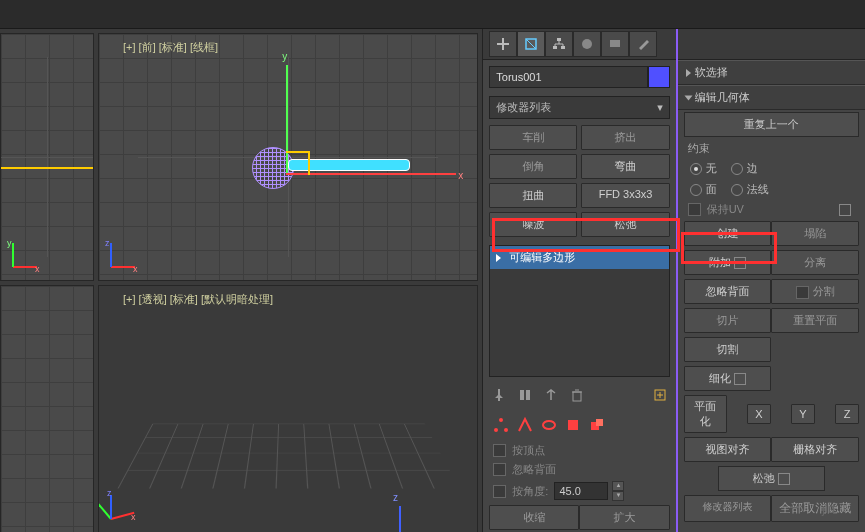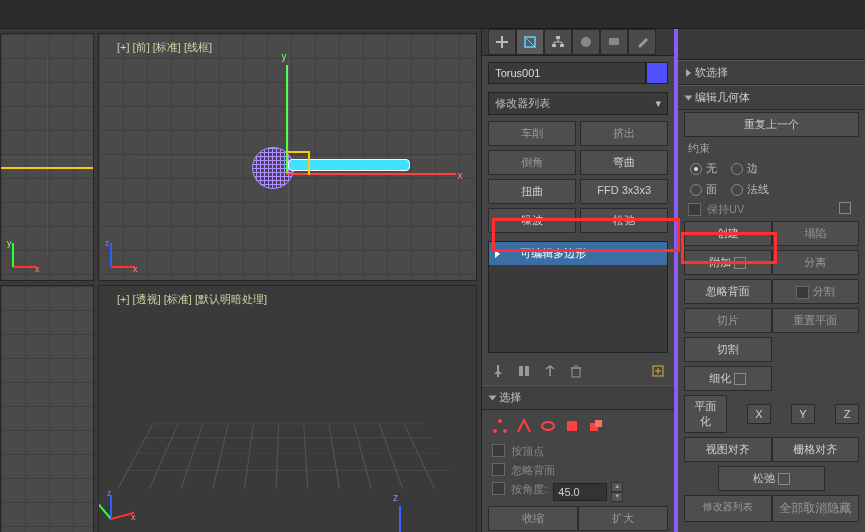--- a/index.html
+++ b/index.html
@@ -2,21 +2,21 @@
 <html><head>
 <meta charset="utf-8">
 <style>
   html,body{margin:0;padding:0;background:#3a3a3a;font-family:"Microsoft YaHei",Arial,sans-serif;font-size:11px;color:#c8c8c8;width:865px;height:532px;overflow:hidden}
   .topbar{height:28px;background:#2b2b2b;border-bottom:1px solid #1a1a1a}
   .main{display:flex;height:504px}
   .viewports{width:484px;display:flex;flex-direction:column}
   .vp-row{display:flex;flex:1;gap:4px;padding:4px 4px 0 0}
   .vp{flex:1;background:#4a4a4a;border:1px solid #262626;position:relative;overflow:hidden}
   .vp-grid{position:absolute;inset:0;background-image:linear-gradient(#3e3e3e 1px,transparent 1px),linear-gradient(90deg,#3e3e3e 1px,transparent 1px);background-size:24px 24px}
-  .vp-label{position:absolute;top:6px;left:18px;color:#d0d0a0;font-size:11px;z-index:5}
+  .vp-label{position:absolute;top:6px;left:24px;color:#d0d0a0;font-size:11px;z-index:5}
   .axis-gizmo{position:absolute;bottom:8px;left:8px;width:40px;height:40px;z-index:5}
   .gizmo-line{position:absolute;left:4px;bottom:4px;height:2px;transform-origin:left center}
   .gizmo-x{width:24px;background:#ff3030;transform:rotate(0deg)}
   .gizmo-y{width:24px;background:#30ff30;transform:rotate(-90deg)}
   .gizmo-z{width:24px;background:#3060ff;transform:rotate(-90deg)}
   .gizmo-y3d{transform:rotate(-60deg)}
   .gizmo-x3d{transform:rotate(-15deg)}
   .gizmo-lbl{position:absolute;font-size:9px}
   .center-axis{position:absolute;left:50%;top:50%;transform:translate(-50%,-50%);width:300px;height:200px;z-index:3}
   .ca-v{position:absolute;left:50%;top:0;bottom:0;width:1px;background:#555}
@@ -31,45 +31,45 @@
   .mg-xlbl{position:absolute;left:172px;bottom:-6px;color:#ff8080;font-size:10px}
   .mg-ylbl{position:absolute;left:-4px;top:-14px;color:#80ff80;font-size:10px}
   .mg-sq{position:absolute;bottom:0;left:0;width:22px;height:22px;border-right:2px solid #ffcc00;border-top:2px solid #ffcc00}
   
   .persp{position:relative;width:100%;height:100%}
   .ground{position:absolute;left:10%;right:10%;top:45%;bottom:10%;transform:perspective(400px) rotateX(55deg);background-image:linear-gradient(#555 1px,transparent 1px),linear-gradient(90deg,#555 1px,transparent 1px);background-size:28px 28px}
   .persp-gizmo{position:absolute;left:300px;top:310px;z-index:6}
   .pg-z{width:2px;height:90px;background:#4060ff;position:absolute;bottom:0}
   
   .mod-panel{width:193px;background:#454545;border-left:1px solid #222;display:flex;flex-direction:column}
-  .cmd-panel{width:188px;background:#454545;border-left:4px solid #8b5cf6;display:flex;flex-direction:column}
+  .cmd-panel{width:188px;background:#454545;border-left:2px solid #8b5cf6;display:flex;flex-direction:column}
   .tab-row{display:flex;height:30px;background:#3a3a3a;border-bottom:1px solid #222;align-items:center;padding-left:6px;gap:0}
   .tab-btn{width:26px;height:24px;background:#4a4a4a;border:1px solid #2a2a2a;display:flex;align-items:center;justify-content:center;color:#aaa;cursor:pointer}
   .tab-btn.active{background:#5a5a5a}
   .name-row{display:flex;padding:6px;gap:0}
   .name-input{flex:1;background:#3a3a3a;border:1px solid #222;color:#ddd;padding:3px 6px;font-size:11px;height:14px}
   .color-sw{width:20px;height:20px;background:#5050ff;border:1px solid #222}
   .combo{margin:2px 6px;background:#3a3a3a;border:1px solid #222;color:#bbb;padding:3px 6px;font-size:11px;display:flex;justify-content:space-between;align-items:center;cursor:pointer}
   .btn-grid{display:grid;grid-template-columns:1fr 1fr;gap:4px;padding:4px 6px}
   .pbtn{background:#4e4e4e;border:1px solid #2a2a2a;color:#9a9a9a;padding:4px 0;text-align:center;font-size:11px;cursor:pointer;border-radius:1px}
   .pbtn.en{color:#d0d0d0}
   .stack-box{margin:4px 6px;height:130px;background:#3a3a3a;border:1px solid #222;position:relative}
-  .stack-item{background:#3a6ea5;color:#fff;padding:4px 6px;font-size:11px;display:flex;align-items:center;gap:20px;cursor:pointer}
+  .stack-item{background:#3a6ea5;color:#fff;padding:4px 6px;font-size:11px;display:flex;align-items:center;gap:8px;cursor:pointer}
   .stack-tri{width:0;height:0;border-top:4px solid transparent;border-bottom:4px solid transparent;border-left:5px solid #fff}
   .highlight-red{border:3px solid #ff3030;position:absolute}
   .hl1{left:492px;top:218px;width:182px;height:28px;z-index:20;pointer-events:none}
   .hl2{left:681px;top:232px;width:90px;height:26px;z-index:20;pointer-events:none}
   .tool-row{display:flex;gap:10px;padding:6px 8px;align-items:center}
   .tool-ico{width:16px;height:16px;display:flex;align-items:center;justify-content:center;color:#999;cursor:pointer}
   .rollout-hdr{background:#3f3f3f;border-top:1px solid #555;border-bottom:1px solid #2a2a2a;padding:4px 8px;font-size:11px;color:#ccc;display:flex;align-items:center;gap:4px;cursor:pointer}
   .rt{width:0;height:0;border-top:4px solid transparent;border-bottom:4px solid transparent;border-left:5px solid #aaa;display:inline-block}
   .rt.open{transform:rotate(90deg)}
   .sel-icons{display:flex;gap:8px;padding:8px 10px;align-items:center}
   .sub-ico{width:16px;height:16px;cursor:pointer}
-  .chk-row{display:flex;align-items:flex-start;gap:6px;padding:2px 10px;font-size:11px;color:#888}
+  .chk-row{display:flex;align-items:center;gap:6px;padding:2px 10px;font-size:11px;color:#888}
   .chk{width:11px;height:11px;border:1px solid #666;background:#3a3a3a}
   .spinner{display:flex;align-items:center;gap:4px}
   .spin-input{width:44px;background:#333;border:1px solid #222;color:#ccc;padding:2px 4px;font-size:11px}
   .spin-btns{display:flex;flex-direction:column}
   .spin-b{width:10px;height:8px;background:#555;border:1px solid #333;font-size:6px;line-height:6px;text-align:center;color:#aaa;cursor:pointer}
   .wide-btn{background:#4e4e4e;border:1px solid #2a2a2a;color:#ccc;padding:4px 0;text-align:center;font-size:11px;margin:2px 6px;cursor:pointer}
   .radio-row{display:flex;gap:14px;padding:3px 12px;font-size:11px;color:#bbb}
   .radio{width:10px;height:10px;border-radius:50%;border:1px solid #888;display:inline-block;margin-right:4px;vertical-align:middle}
   .radio.on::after{content:"";display:block;width:4px;height:4px;background:#ddd;border-radius:50%;margin:3px}
   .lbl{font-size:11px;color:#aaa;padding:2px 10px}
@@ -243,24 +243,20 @@
         </span>
       <span style="flex:1"></span>
       <span class="tool-ico">
           <svg width="14" height="14">
             <rect x="2" y="2" width="10" height="10" fill="none" stroke="#e0b040"></rect>
             <path d="M4 7h6M7 4v6" stroke="#e0b040"></path>
           </svg>
         </span>
     </div>
 
-    <div class="rollout-hdr">
-      <span class="rt open"></span>
-      <span>选择</span>
-    </div>
     <div class="sel-icons">
       <span class="sub-ico">
           <svg width="16" height="16">
             <circle cx="3" cy="13" r="2" fill="#ff4040"></circle>
             <circle cx="8" cy="3" r="2" fill="#ff4040"></circle>
             <circle cx="13" cy="13" r="2" fill="#ff4040"></circle>
           </svg>
         </span>
       <span class="sub-ico">
           <svg width="16" height="16">

